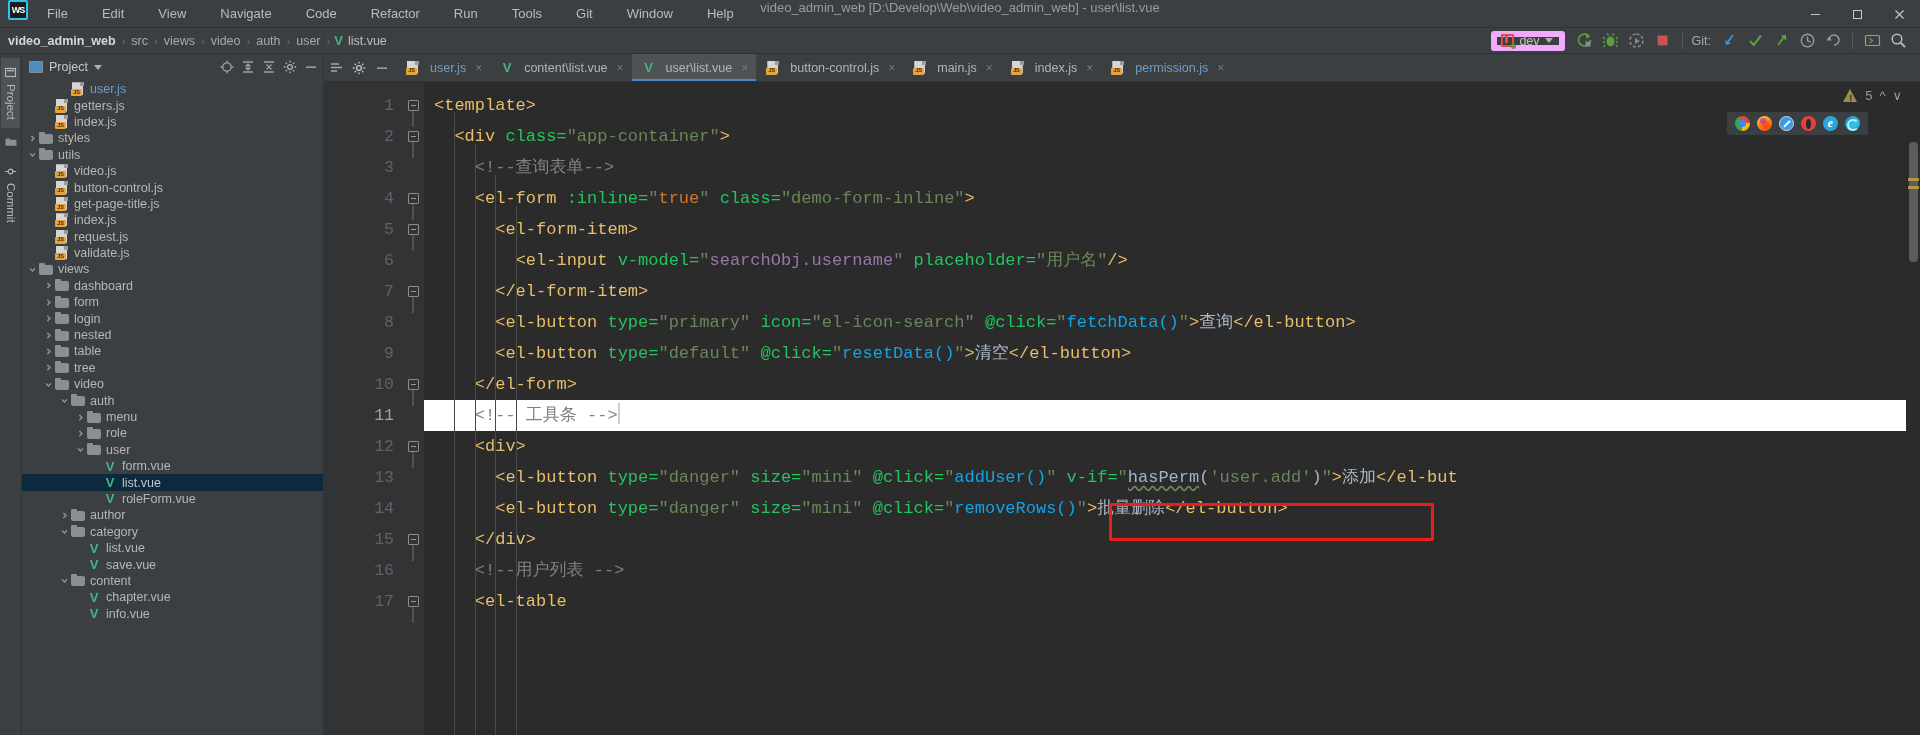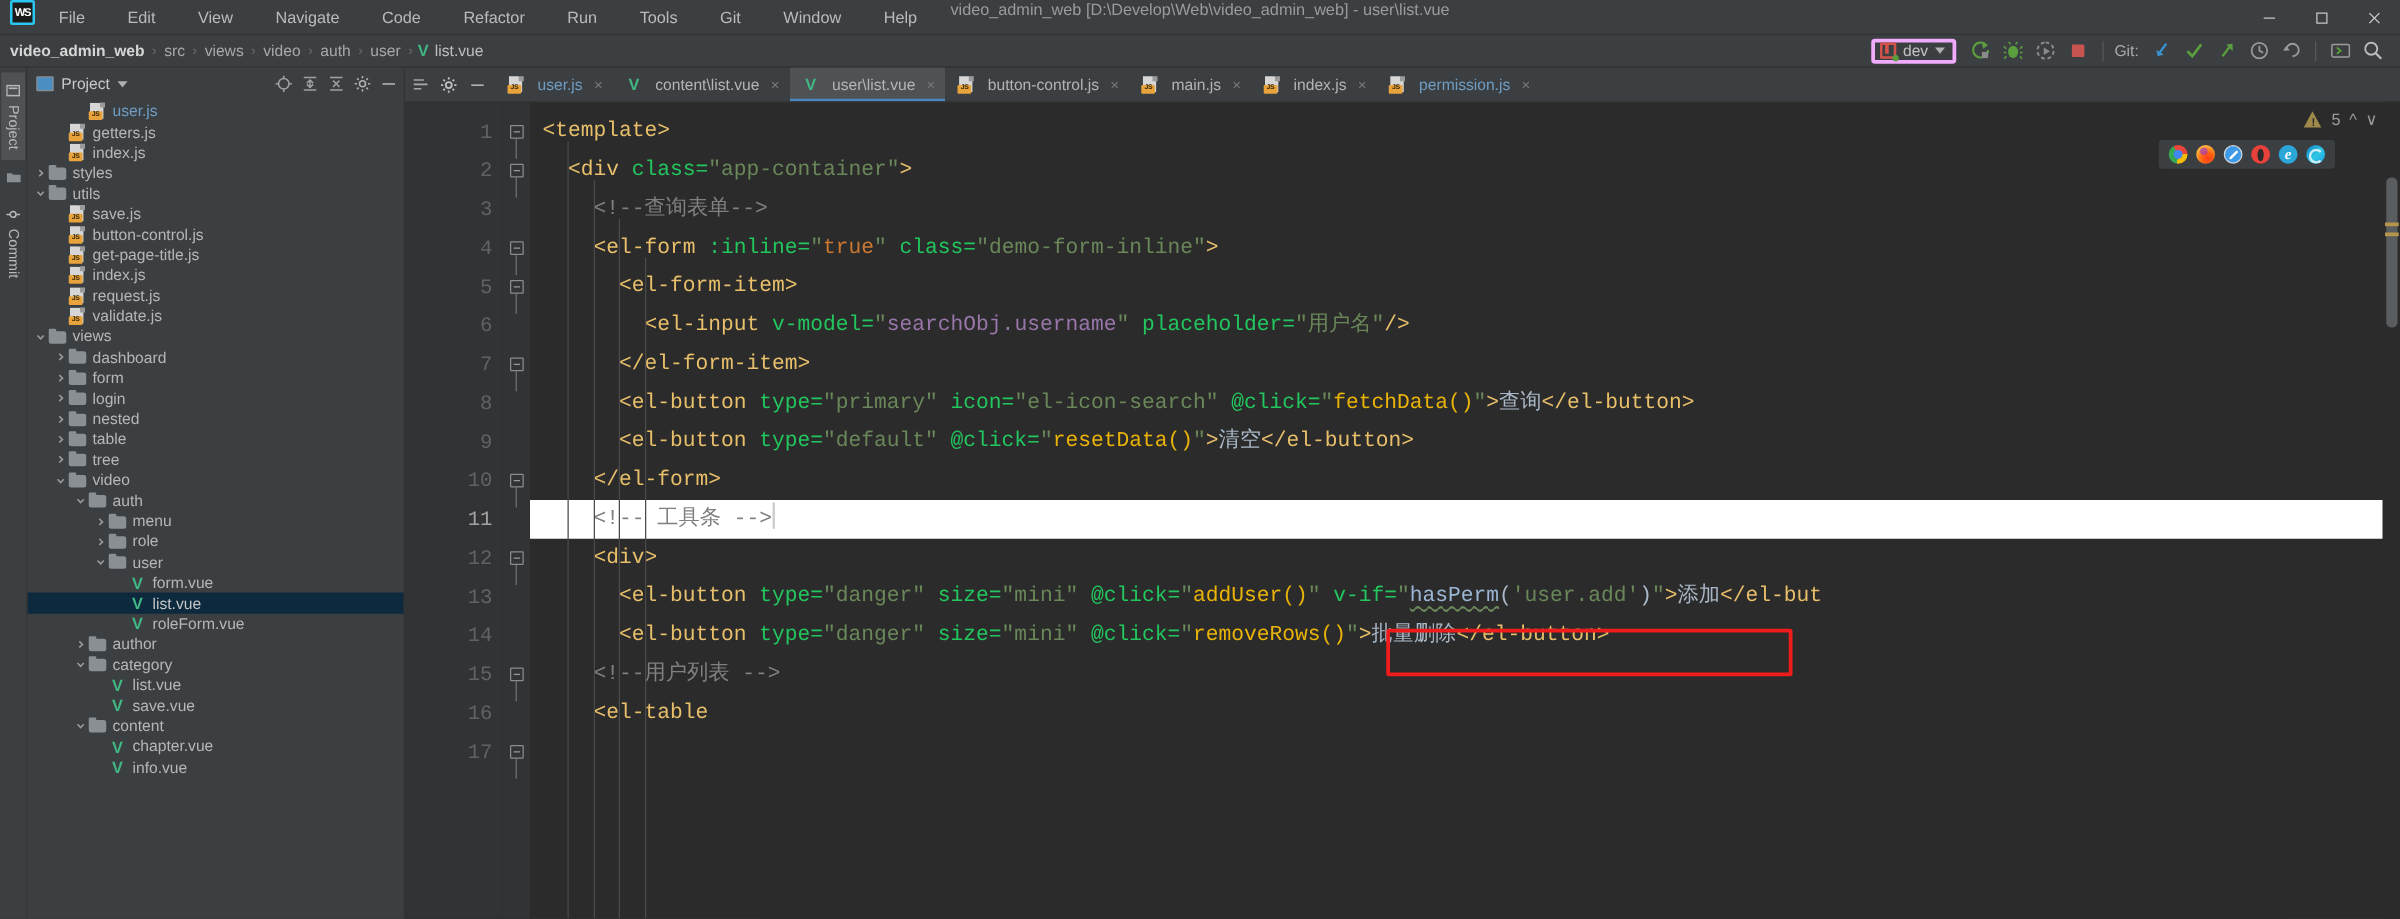--- a/index.html
+++ b/index.html
@@ -48,21 +48,21 @@
   .crumb { color: #a8a8a8; padding: 0 2px; }
   .crumb.root { color: #d6d6d6; font-weight: bold; }
   .crumb-sep { color: #6e6e6e; margin: 0 4px; font-size: 11px; }
   .crumb.leaf { color: #bfbfbf; }
   .vue-ico { color: #41b883; font-weight: bold; font-size: 13px; margin-right: 3px; }
 
   .toolbar-right {
     margin-left: auto; display: flex; align-items: center; gap: 2px; padding-right: 4px;
   }
   .runcfg {
-    display: flex; align-items: center; gap: 5px; border: 3px solid #f0abfc; border-radius: 3px;
+    display: flex; align-items: center; gap: 5px; border: 6px solid #f0abfc; border-radius: 3px;
     padding: 1px 6px 1px 4px; height: 20px; margin-right: 6px;
   }
   .runcfg-ico { position: relative; width: 13px; height: 13px; }
   .runcfg-ico .sq { position: absolute; inset: 0; border: 2px solid #d1534a; border-radius: 1px; }
   .runcfg-ico .bar { position: absolute; left: 4px; top: 2px; width: 3px; height: 7px; background: #d1534a; }
   .runcfg-ico .dot { position: absolute; right: -2px; bottom: -2px; width: 5px; height: 5px; background: #5a9e3e; border-radius: 50%; }
   .runcfg-label { font-size: 12.5px; color: #c3c3c3; }
   .caret-dn { width:0;height:0;border-left:4px solid transparent;border-right:4px solid transparent;border-top:5px solid #b0b0b0; }
   .tb-btn { width: 24px; height: 22px; display: flex; align-items: center; justify-content: center; border-radius: 3px; }
   .tb-sep { width: 1px; height: 16px; background: #555759; margin: 0 5px; }
@@ -189,21 +189,21 @@
   }
 
   
   .t-tag    { color: #e8bf6a; }
   .t-attr   { color: #22c55e; }
   .t-str    { color: #6a8759; }
   .t-val    { color: #9876aa; }
   .t-kw     { color: #cc7832; }
   .t-cmt    { color: #808080; }
   .t-txt    { color: #a9b7c6; }
-  .t-fn     { color: #eab308; }
+  .t-fn     { color: #0ea5e9; }
   .t-punc   { color: #a9b7c6; }
   .t-blue   { color: #9ab6d4; }
   .t-squig  { text-decoration: underline wavy #6a8759; text-underline-offset: 3px; }
 
   .caret { display:inline-block; width:2px; height:21px; background:#cfcfcf; vertical-align:-4px; }
 
   
   .annot-box {
     position: absolute; border: 3px solid #f01c1c; border-radius: 2px; pointer-events: none; z-index: 5;
   }
@@ -525,21 +525,21 @@
           </div>
           <div class="tnode" style="padding-left: 20px;">
             <span class="arrow empty"></span>
             <span class="ico">
               <span class="js-ico">
                 <span class="pg"></span>
                 <span class="fold"></span>
                 <span class="badge">JS</span>
               </span>
             </span>
-            <span class="tlabel">save.js</span>
+            <span class="tlabel">video.js</span>
           </div>
           <div class="tnode" style="padding-left: 20px;">
             <span class="arrow empty"></span>
             <span class="ico">
               <span class="js-ico">
                 <span class="pg"></span>
                 <span class="fold"></span>
                 <span class="badge">JS</span>
               </span>
             </span>
@@ -974,20 +974,21 @@
             <div class="cline"><span class="t-txt">      </span><span class="t-tag">&lt;el-form-item&gt;</span></div>
             <div class="cline"><span class="t-txt">        </span><span class="t-tag">&lt;el-input </span><span class="t-attr">v-model=</span><span class="t-str">"</span><span class="t-val">searchObj.username</span><span class="t-str">"</span><span class="t-attr"> placeholder=</span><span class="t-str">"用户名"</span><span class="t-tag">/&gt;</span></div>
             <div class="cline"><span class="t-txt">      </span><span class="t-tag">&lt;/el-form-item&gt;</span></div>
             <div class="cline"><span class="t-txt">      </span><span class="t-tag">&lt;el-button </span><span class="t-attr">type=</span><span class="t-str">"primary"</span><span class="t-attr"> icon=</span><span class="t-str">"el-icon-search"</span><span class="t-attr"> @click=</span><span class="t-str">"</span><span class="t-fn">fetchData()</span><span class="t-str">"</span><span class="t-tag">&gt;</span><span class="t-txt">查询</span><span class="t-tag">&lt;/el-button&gt;</span></div>
             <div class="cline"><span class="t-txt">      </span><span class="t-tag">&lt;el-button </span><span class="t-attr">type=</span><span class="t-str">"default"</span><span class="t-attr"> @click=</span><span class="t-str">"</span><span class="t-fn">resetData()</span><span class="t-str">"</span><span class="t-tag">&gt;</span><span class="t-txt">清空</span><span class="t-tag">&lt;/el-button&gt;</span></div>
             <div class="cline"><span class="t-txt">    </span><span class="t-tag">&lt;/el-form&gt;</span></div>
             <div class="cline cur"><span class="t-txt">    </span><span class="t-cmt">&lt;!-- 工具条 --&gt;</span><span class="caret"></span></div>
             <div class="cline"><span class="t-txt">    </span><span class="t-tag">&lt;div&gt;</span></div>
             <div class="cline"><span class="t-txt">      </span><span class="t-tag">&lt;el-button </span><span class="t-attr">type=</span><span class="t-str">"danger"</span><span class="t-attr"> size=</span><span class="t-str">"mini"</span><span class="t-attr"> @click=</span><span class="t-str">"</span><span class="t-fn">addUser()</span><span class="t-str">"</span><span class="t-attr"> v-if=</span><span class="t-str">"</span><span class="t-blue t-squig">hasPerm</span><span class="t-punc">(</span><span class="t-str">'user.add'</span><span class="t-punc">)</span><span class="t-str">"</span><span class="t-tag">&gt;</span><span class="t-txt">添加</span><span class="t-tag">&lt;/el-but</span></div>
             <div class="cline"><span class="t-txt">      </span><span class="t-tag">&lt;el-button </span><span class="t-attr">type=</span><span class="t-str">"danger"</span><span class="t-attr"> size=</span><span class="t-str">"mini"</span><span class="t-attr"> @click=</span><span class="t-str">"</span><span class="t-fn">removeRows()</span><span class="t-str">"</span><span class="t-tag">&gt;</span><span class="t-txt">批量删除</span><span class="t-tag">&lt;/el-button&gt;</span></div>
+            <div class="cline"><span class="t-txt">    </span><span class="t-tag">&lt;/div&gt;</span></div>
             <div class="cline"><span class="t-txt">    </span><span class="t-cmt">&lt;!--用户列表 --&gt;</span></div>
             <div class="cline"><span class="t-txt">    </span><span class="t-tag">&lt;el-table</span></div>
             <div class="indent-guide" style="left: 30.4px; top: 31px;"></div>
             <div class="indent-guide" style="left: 50.8px; top: 62px;"></div>
             <div class="indent-guide" style="left: 71.2px; top: 93px;"></div>
             <div class="indent-guide" style="left: 91.6px; top: 124px;"></div>
           </div>
 
         <div class="annot-box" style="left:785px; top:421px; width:325px; height:38px;"></div>
 

